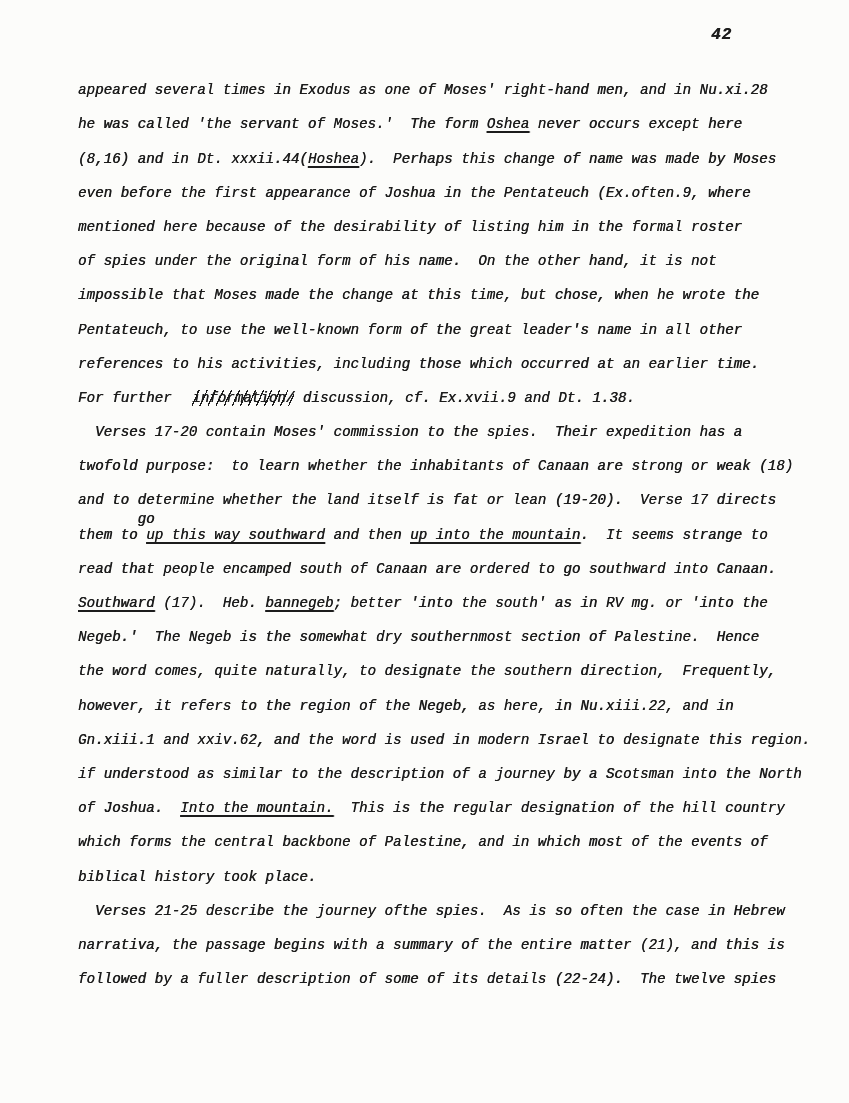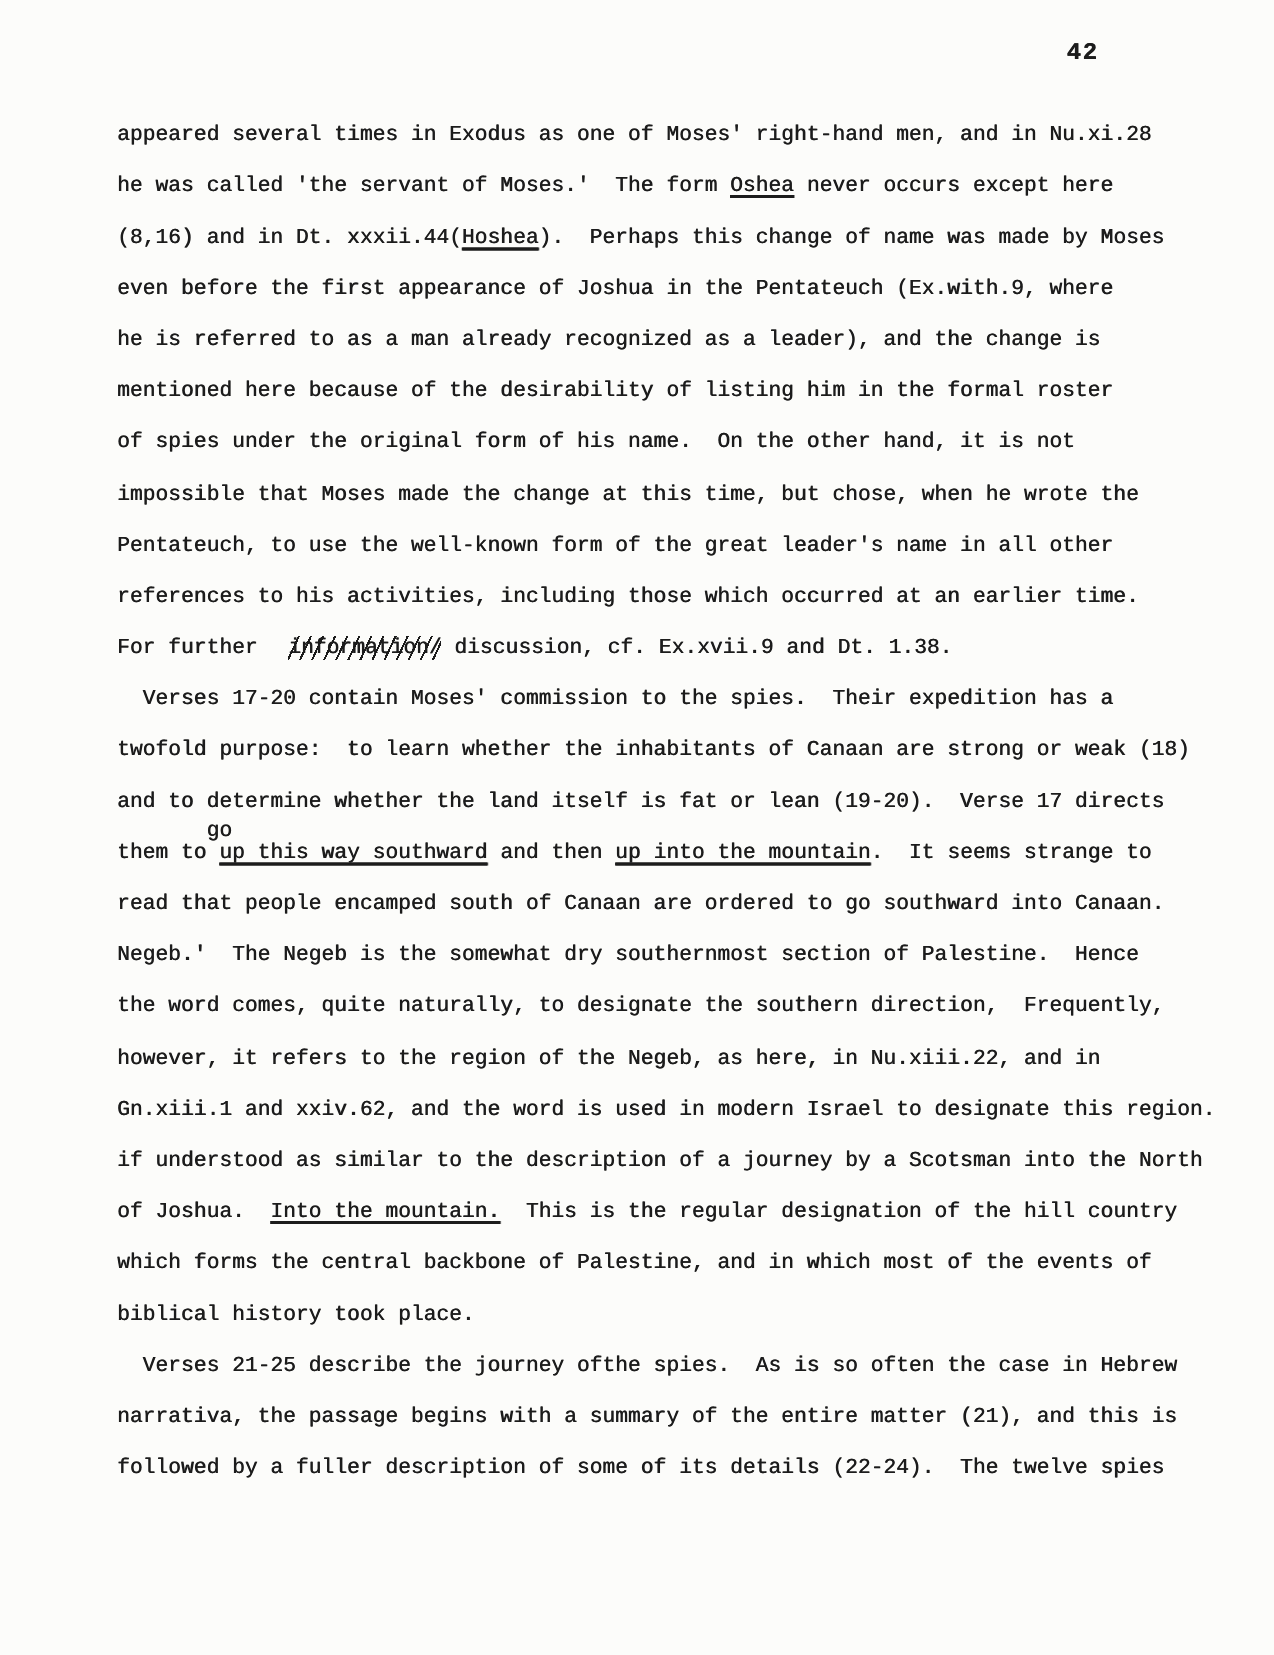--- a/index.html
+++ b/index.html
@@ -9,21 +9,21 @@
   html,body{margin:0;padding:0;}
   body{
     width:849px;height:1103px;
     background:var(--paper);
     font-family:"Liberation Mono","DejaVu Sans Mono",monospace;
     color:var(--ink);
     overflow:hidden;
   }
   .page{
     position:relative;
-    width:849px;height:1103px;
+    width:849px;height:1103px;font-style:italic;
   }
   .pageno{
     position:absolute;
     top:26px;left:711px;
     font-size:16px;
     font-weight:bold;
     letter-spacing:1px;
     text-shadow:0.4px 0 currentColor;
   }
   .body-text{
@@ -75,24 +75,21 @@
         <span>he was called 'the servant of Moses.'  The form </span>
         <span class="u">Oshea</span>
         <span> never occurs except here</span>
       </div>
       <div class="line">
         <span>(8,16) and in Dt. xxxii.44(</span>
         <span class="u">Hoshea</span>
         <span>).  Perhaps this change of name was made by Moses</span>
       </div>
       <div class="line">
-        <span>even before the first appearance of Joshua in the Pentateuch (Ex.with.9, where</span>
-      </div>
-      <div class="line">
-        <span>he is referred to as a man already recognized as a leader), and the change is</span>
+        <span>even before the first appearance of Joshua in the Pentateuch (Ex.often.9, where</span>
       </div>
       <div class="line">
         <span>mentioned here because of the desirability of listing him in the formal roster</span>
       </div>
       <div class="line">
         <span>of spies under the original form of his name.  On the other hand, it is not</span>
       </div>
       <div class="line">
         <span>impossible that Moses made the change at this time, but chose, when he wrote the</span>
       </div>
@@ -123,20 +120,26 @@
         <span>them to </span>
         <span class="u">up this way southward</span>
         <span> and then </span>
         <span class="u">up into the mountain</span>
         <span>.  It seems strange to</span>
       </div>
       <div class="line">
         <span>read that people encamped south of Canaan are ordered to go southward into Canaan.</span>
       </div>
       <div class="line">
+        <span class="u">Southward</span>
+        <span> (17).  Heb. </span>
+        <span class="u">bannegeb</span>
+        <span>; better 'into the south' as in RV mg. or 'into the</span>
+      </div>
+      <div class="line">
         <span>Negeb.'  The Negeb is the somewhat dry southernmost section of Palestine.  Hence</span>
       </div>
       <div class="line">
         <span>the word comes, quite naturally, to designate the southern direction,  Frequently,</span>
       </div>
       <div class="line">
         <span>however, it refers to the region of the Negeb, as here, in Nu.xiii.22, and in</span>
       </div>
       <div class="line">
         <span>Gn.xiii.1 and xxiv.62, and the word is used in modern Israel to designate this region.</span>

